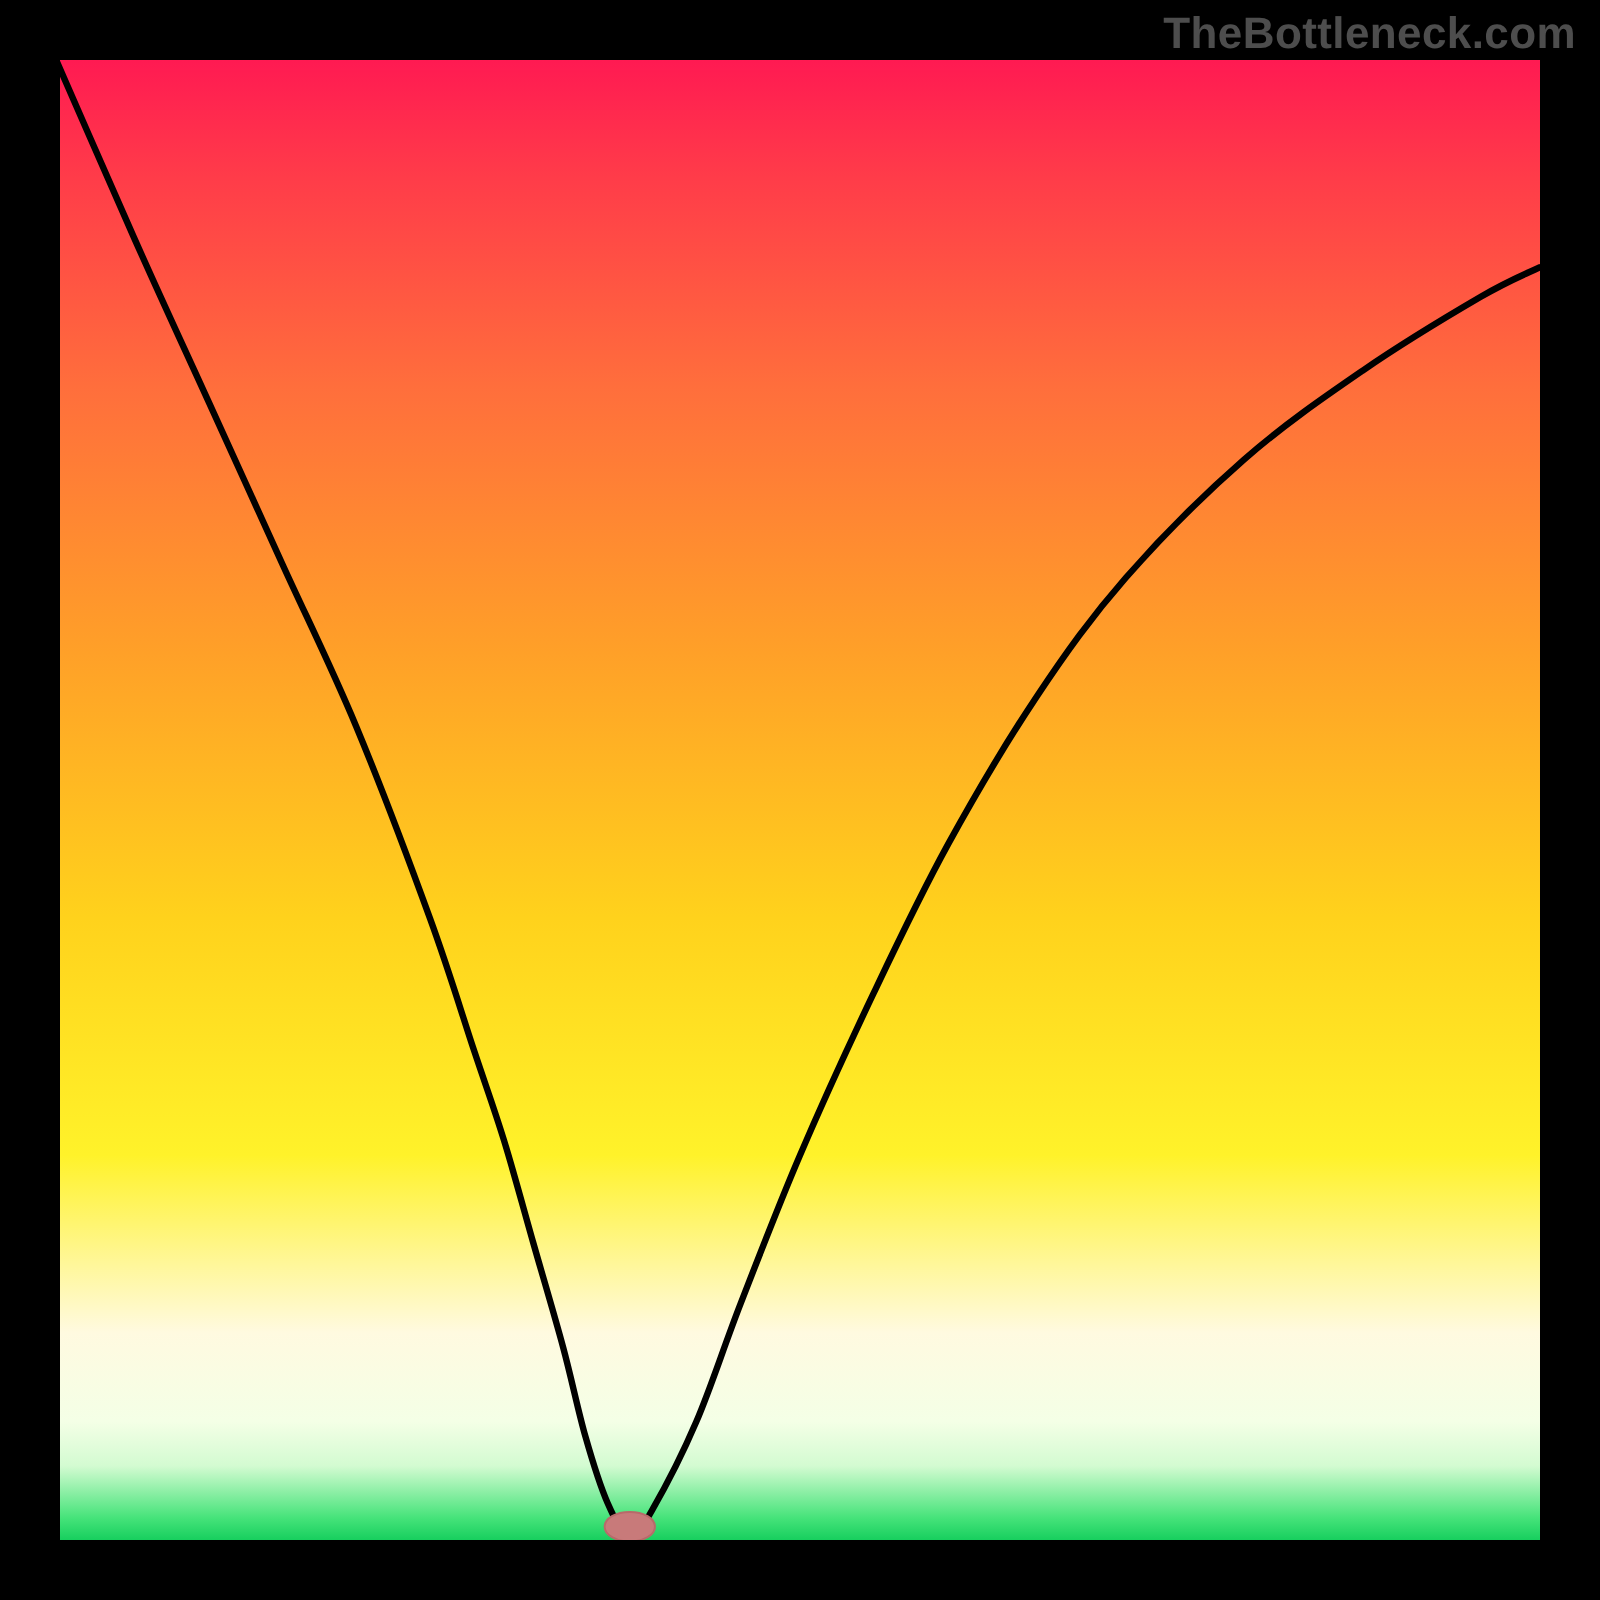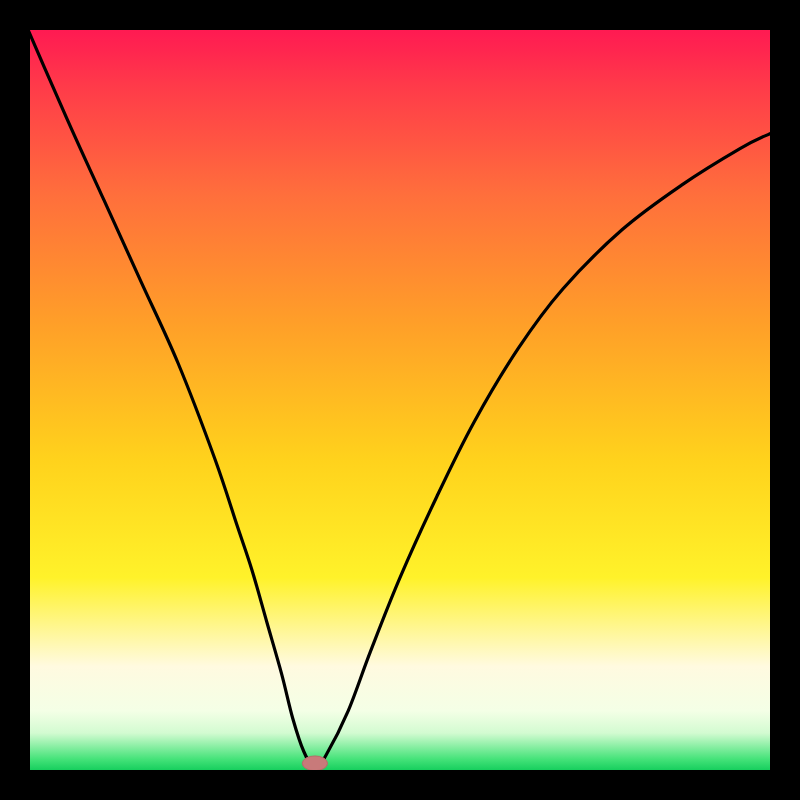--- a/index.html
+++ b/index.html
@@ -69,20 +69,21 @@
   .marker {
     fill: #c87a7a;
     stroke: #b86a6a;
     stroke-width: 1;
   }
 </style>
 </head>
 <body>
 
 <div class="frame">
+  <div class="attribution">TheBottleneck.com</div>
 
   <div class="plot-area">
     <div class="gradient-bg"></div>
     <svg class="curve-svg" viewBox="0 0 740 740" preserveAspectRatio="none">
       <path class="curve-path" d="M -14.80 -29.60 C -6.17 -9.87, 22.20 55.50, 37.00 88.80 C 51.80 122.10, 61.67 143.07, 74.00 170.20 C 86.33 197.33, 98.67 224.47, 111.00 251.60 C 123.33 278.73, 135.67 303.40, 148.00 333.00 C 160.33 362.60, 175.13 402.07, 185.00 429.20 C 194.87 456.33, 201.03 477.30, 207.20 495.80 C 213.37 514.30, 217.07 524.17, 222.00 540.20 C 226.93 556.23, 231.87 574.73, 236.80 592.00 C 241.73 609.27, 247.28 627.77, 251.60 643.80 C 255.92 659.83, 259.00 675.25, 262.70 688.20 C 266.40 701.15, 270.10 713.11, 273.80 721.50 C 277.50 729.89, 281.20 737.90, 284.90 738.52 C 288.60 739.14, 290.45 734.82, 296.00 725.20 C 301.55 715.58, 310.80 698.07, 318.20 680.80 C 325.60 663.53, 331.77 643.80, 340.40 621.60 C 349.03 599.40, 358.90 573.50, 370.00 547.60 C 381.10 521.70, 394.67 492.10, 407.00 466.20 C 419.33 440.30, 430.43 416.87, 444.00 392.20 C 457.57 367.53, 473.60 340.40, 488.40 318.20 C 503.20 296.00, 515.53 278.73, 532.80 259.00 C 550.07 239.27, 572.27 217.07, 592.00 199.80 C 611.73 182.53, 631.47 168.97, 651.20 155.40 C 670.93 141.83, 695.60 127.03, 710.40 118.40 C 725.20 109.77, 735.07 106.07, 740.00 103.60"></path>
       <ellipse class="marker" cx="284.90" cy="733.34" rx="12.58" ry="7.40"></ellipse>
     </svg>
   </div>
 </div>
 

